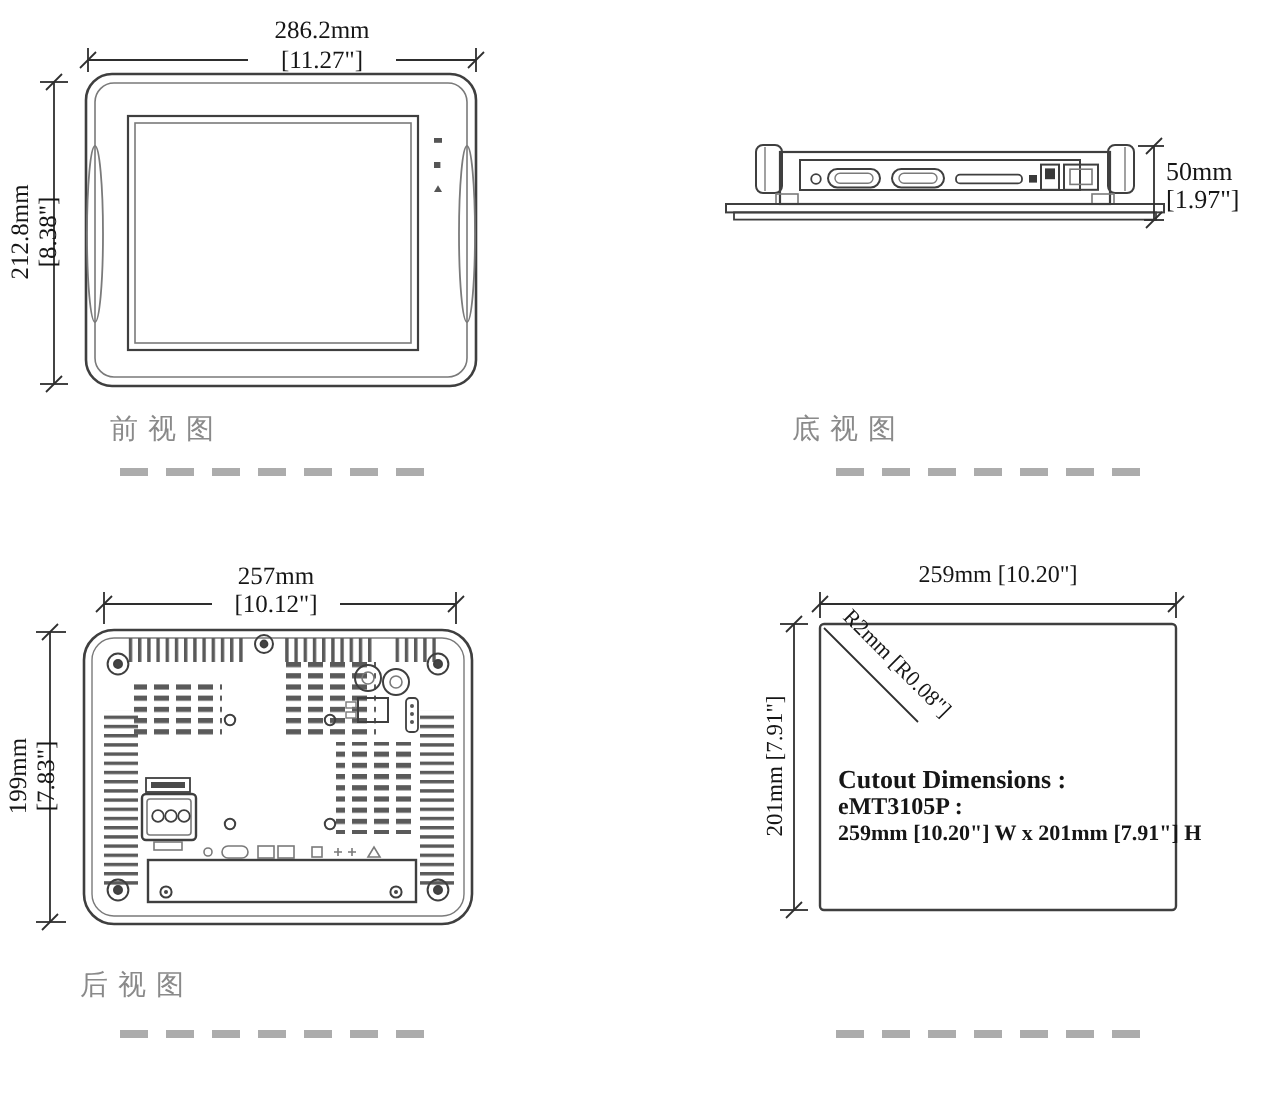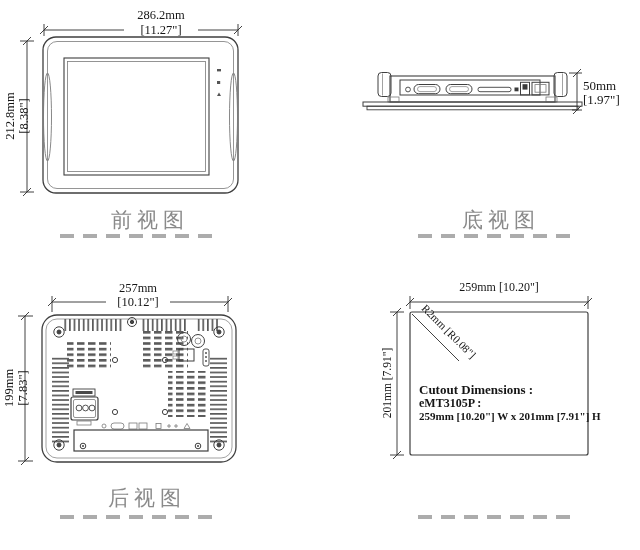--- a/index.html
+++ b/index.html
@@ -1,20 +1,20 @@
 <!DOCTYPE html>
 <html><head>
 <meta charset="utf-8">
 <style>
   * { margin:0; padding:0; box-sizing:border-box; }
   html,body { background:#ffffff; }
   body { width:640px; height:550px; font-family:"Liberation Serif", serif; }
   .canvas { position:relative; width:640px; height:550px; background:#fff; overflow:hidden; }
   .view-svg { position:absolute; display:block; }
-  .cn-label { position:absolute; text-align:center; color:#8a8a8a; font-size:21px;
+  .cn-label { position:absolute; color:#8a8a8a; font-size:14px;
               letter-spacing:5px; font-family:Liberation Sans, sans-serif; }
   .dash { position:absolute; height:4px;
           background:repeating-linear-gradient(90deg,#acacac 0 14px,transparent 14px 23px); }
   svg text { font-family:"Liberation Serif", serif; fill:#161616; }
   svg .ln { stroke:#3f3f3f; fill:none; }
   svg .thin { stroke:#7a7a7a; fill:none; }
   svg .dim { stroke:#2e2e2e; fill:none; stroke-width:0.9; }
 </style>
 </head>
 <body>
@@ -253,21 +253,21 @@
     </g>
 
     <g>
       <text x="99" y="119" font-size="13" font-weight="700">Cutout Dimensions :</text>
       <text x="99" y="132" font-size="12" font-weight="700">eMT3105P :</text>
       <text x="99" y="145" font-size="11" font-weight="700">259mm [10.20"] W x 201mm [7.91"] H</text>
     </g>
   </svg>
 
   <div class="cn-label" style="left:55px;top:206px;width:190px">前视图</div>
-  <div class="cn-label" style="left:406px;top:206px;width:190px">底视图</div>
-  <div class="cn-label" style="left:52px;top:484px;width:190px">后视图</div>
+  <div class="cn-label" style="left:396px;top:206px;width:190px">底视图</div>
+  <div class="cn-label" style="left:40px;top:484px;width:190px">后视图</div>
 
   <div class="dash" style="left:60px;top:234px;width:153px"></div>
   <div class="dash" style="left:418px;top:234px;width:156px"></div>
   <div class="dash" style="left:60px;top:515px;width:153px"></div>
   <div class="dash" style="left:418px;top:515px;width:160px"></div>
 
 </div>
 
 </body></html>

